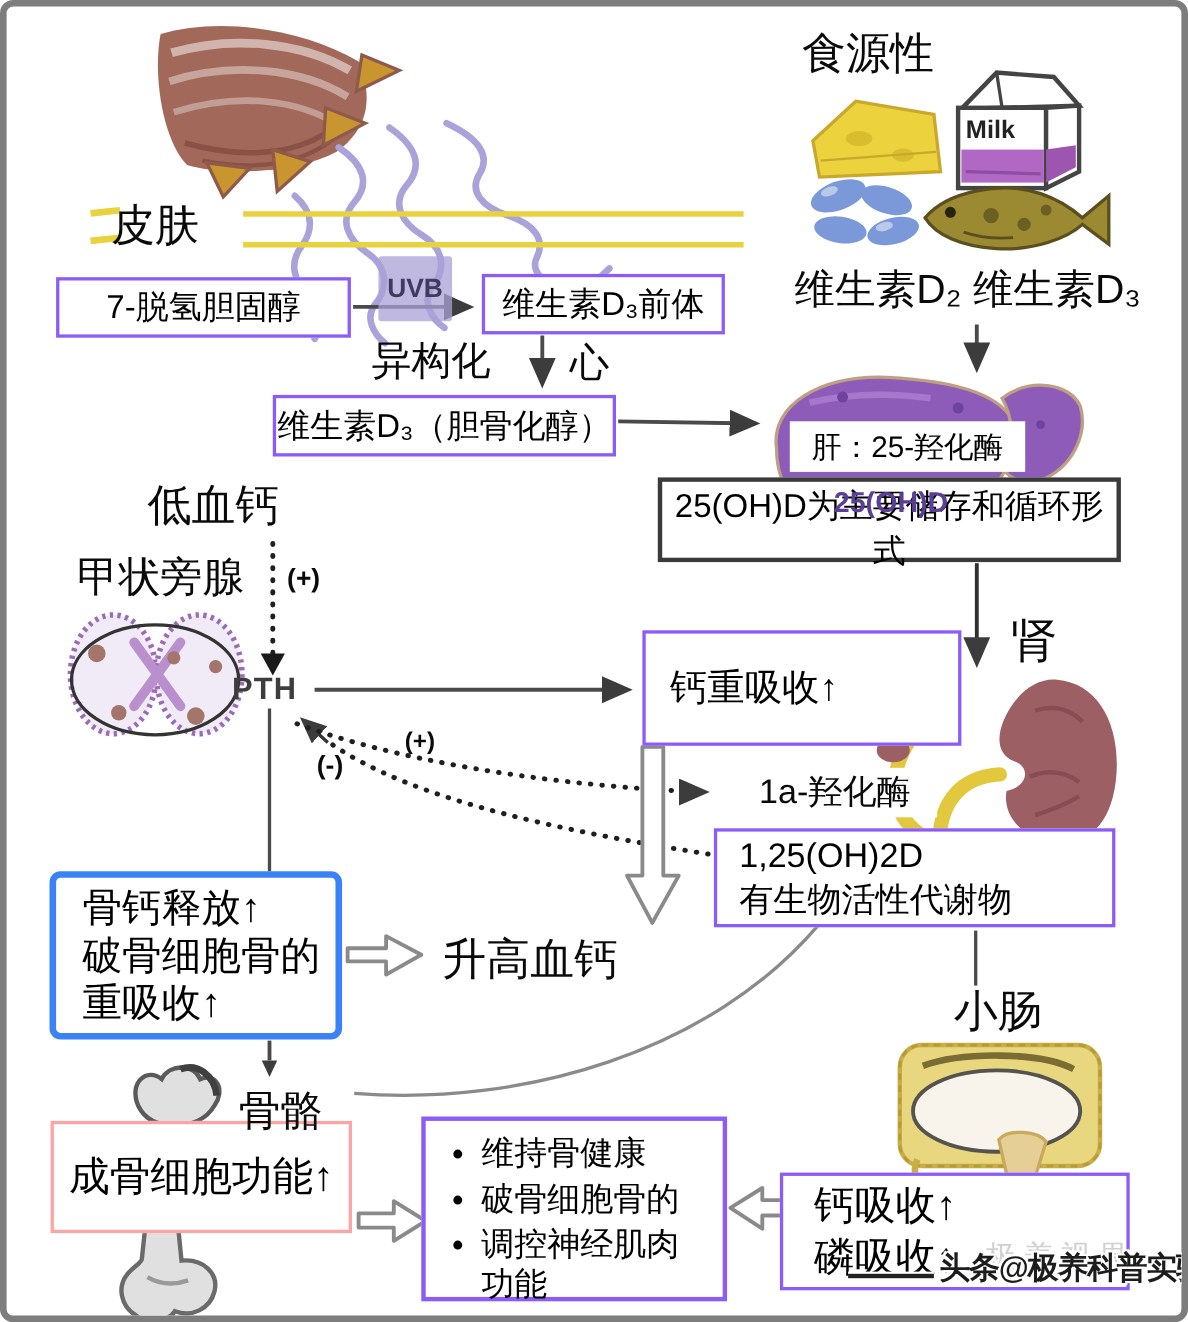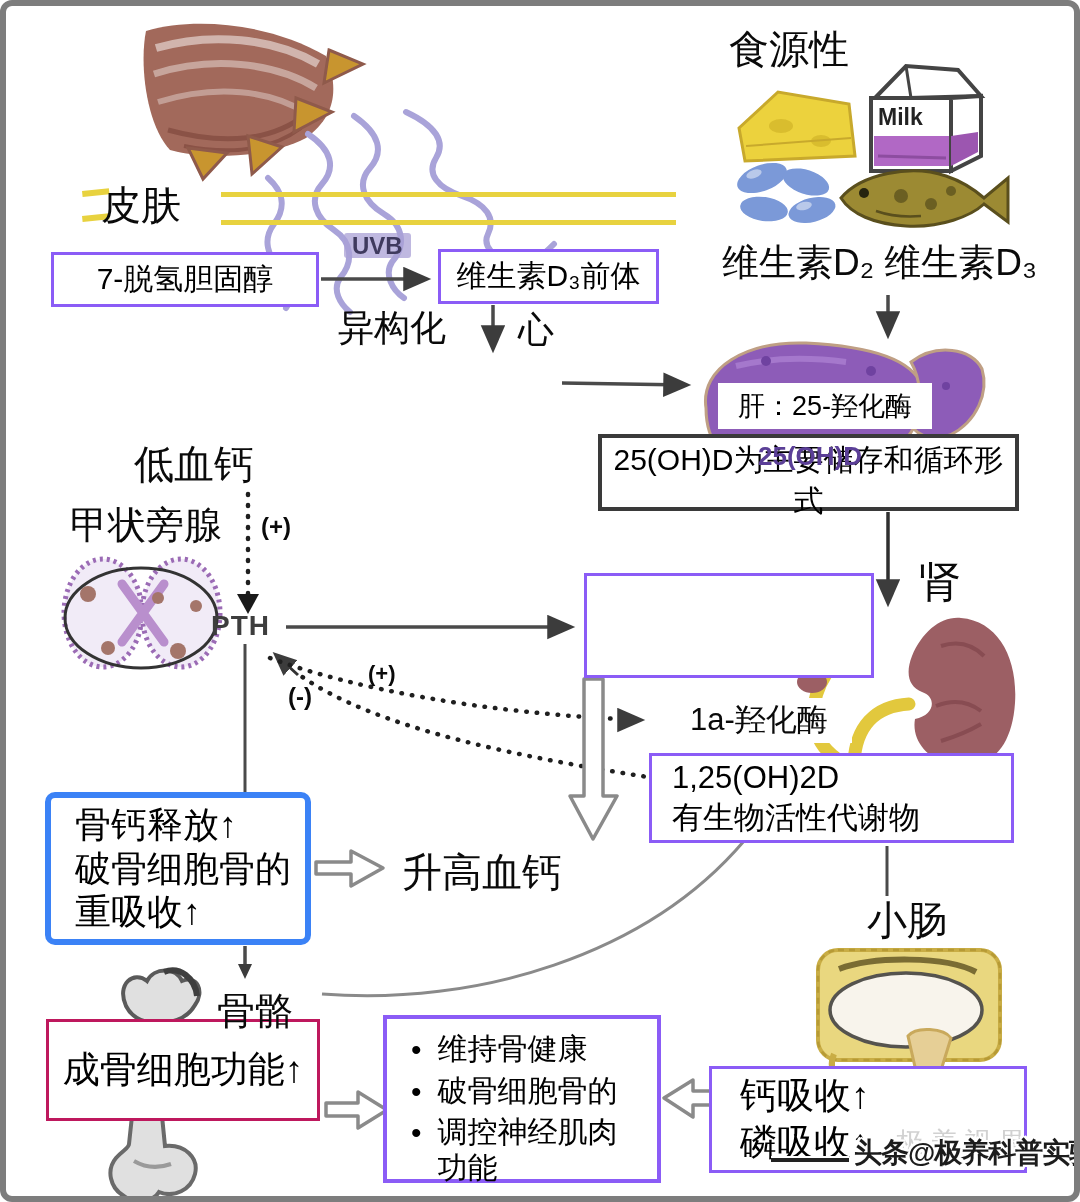--- a/index.html
+++ b/index.html
@@ -12,21 +12,21 @@
     color:#0a0a0a;
   }
   svg.layer { position:absolute; left:0; top:0; z-index:1; }
   .lbl { position:absolute; z-index:3; white-space:nowrap; color:#0a0a0a; line-height:1.05; }
   .bx  {
     position:absolute; z-index:2; background:#fff; border:3px solid #8b5cf6;
     display:flex; flex-direction:column; justify-content:center;
     color:#000;
   }
   .bx.center { align-items:center; text-align:center; }
-  .uvb-chip { background:rgba(170,160,214,0.75); padding:0 8px; border-radius:3px;
+  .uvb-chip { background:rgba(170,160,214,0.75); padding:17px 8px; border-radius:3px;
               color:#3f3a5e; font-weight:bold; }
   .wm-main {
     color:#1c1c1c; font-weight:bold;
     text-shadow:-2px 0 #fff, 2px 0 #fff, 0 -2px #fff, 0 2px #fff,
                 -2px -2px #fff, 2px 2px #fff, -2px 2px #fff, 2px -2px #fff;
   }
   .wm-ghost { color:#c6c6c6; opacity:.8; letter-spacing:6px; }
   .bullet-row { display:flex; gap:16px; align-items:flex-start; }
   .bullet-dot { font-size:30px; line-height:1.25; }
   .bullet-text { font-size:30px; line-height:1.2; width:200px; }
@@ -186,44 +186,48 @@
   </svg>
 
   <div class="bx center" style="left:45px;top:246px;width:268px;height:55px;font-size:30px;">
     <span>7-脱氢胆固醇</span>
   </div>
 
   <div class="bx center" style="left:432px;top:243px;width:221px;height:55px;font-size:30px;">
     <span>维生素D₃前体</span>
   </div>
 
+  <div class="bx center" style="left:242px;top:353px;width:312px;height:56px;font-size:30px;">
+    <span>维生素D₃（胆骨化醇）</span>
+  </div>
 
   <div class="bx center" style="left:712px;top:377px;width:214px;height:46px;font-size:27px;border:none;">
     <span>肝：25-羟化酶</span>
   </div>
 
   <div class="bx center" style="left:592px;top:428px;width:421px;height:77px;font-size:30px;border-color:#3a3a3a;border-width:4px;padding-top:16px;">
     <span>25(OH)D为主要储存和循环形式</span>
   </div>
 
   <div class="bx" style="left:578px;top:567px;width:290px;height:105px;font-size:34px;padding-left:22px;line-height:1.32;">
+    <span>钙重吸收↑</span>
   </div>
 
   <div class="bx" style="left:643px;top:747px;width:365px;height:90px;font-size:31px;padding-left:20px;line-height:1.28;">
     <span>1,25(OH)2D</span>
     <span>有生物活性代谢物</span>
   </div>
 
   <div class="bx" style="left:39px;top:786px;width:266px;height:153px;font-size:36px;padding-left:24px;line-height:1.22;border:6px solid #3b82f6;border-radius:10px;">
     <span>骨钙释放↑</span>
     <span>破骨细胞骨的</span>
     <span>重吸收↑</span>
   </div>
 
-  <div class="bx center" style="left:40px;top:1013px;width:274px;height:102px;font-size:37px;border:3px solid #be185d;">
+  <div class="bx center" style="left:40px;top:1013px;width:274px;height:102px;font-size:37px;border:3px solid #fca5a5;">
     <span>成骨细胞功能↑</span>
   </div>
 
   <div class="bx" style="left:377px;top:1009px;width:278px;height:168px;border-width:4px;padding:12px 0 0 24px;gap:4px;justify-content:flex-start;">
     <div class="bullet-row">
       <span class="bullet-dot">•</span>
       <span class="bullet-text">维持骨健康</span>
     </div>
     <div class="bullet-row">
       <span class="bullet-dot">•</span>
@@ -240,21 +244,21 @@
     <span>磷吸收↑</span>
   </div>
 
   <div class="lbl" style="left:95px;top:178px;font-size:40px;">皮肤</div>
   <div class="lbl uvb-chip" style="left:338px;top:227px;font-size:24px;">UVB</div>
   <div class="lbl" style="left:723px;top:22px;font-size:40px;">食源性</div>
   <div class="lbl" style="left:872px;top:99px;font-size:23px;font-weight:bold;color:#222;">Milk</div>
   <div class="lbl" style="left:716px;top:238px;font-size:37px;">维生素D₂ 维生素D₃</div>
   <div class="lbl" style="left:332px;top:303px;font-size:36px;">异构化</div>
   <div class="lbl" style="left:512px;top:305px;font-size:36px;">心</div>
-  <div class="lbl" style="left:128px;top:437px;font-size:40px;">低血钙</div>
+  <div class="lbl" style="left:128px;top:437px;font-size:40px;font-family:Liberation Mono, monospace;">低血钙</div>
   <div class="lbl" style="left:64px;top:500px;font-size:38px;">甲状旁腺</div>
   <div class="lbl" style="left:205px;top:605px;font-size:28px;font-weight:bold;color:#3d3d3d;letter-spacing:1px;">PTH</div>
   <div class="lbl" style="left:255px;top:508px;font-size:24px;font-weight:bold;">(+)</div>
   <div class="lbl" style="left:362px;top:656px;font-size:22px;font-weight:bold;">(+)</div>
   <div class="lbl" style="left:282px;top:678px;font-size:24px;font-weight:bold;">(-)</div>
   <div class="lbl" style="left:913px;top:554px;font-size:42px;">肾</div>
   <div class="lbl" style="left:660px;top:692px;font-size:31px;background:#fff;padding:6px 24px;z-index:2;">1a-羟化酶</div>
   <div class="lbl" style="left:396px;top:845px;font-size:40px;">升高血钙</div>
   <div class="lbl" style="left:211px;top:986px;font-size:38px;">骨骼</div>
   <div class="lbl" style="left:861px;top:893px;font-size:40px;">小肠</div>

